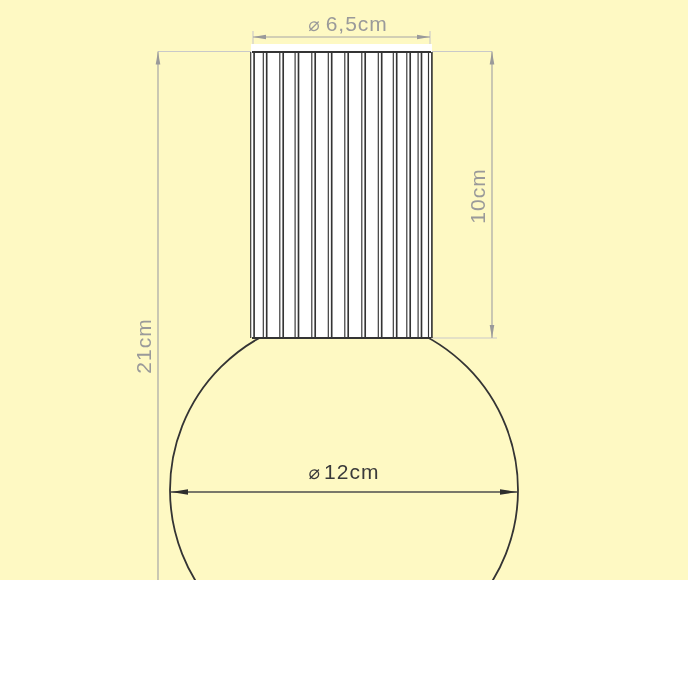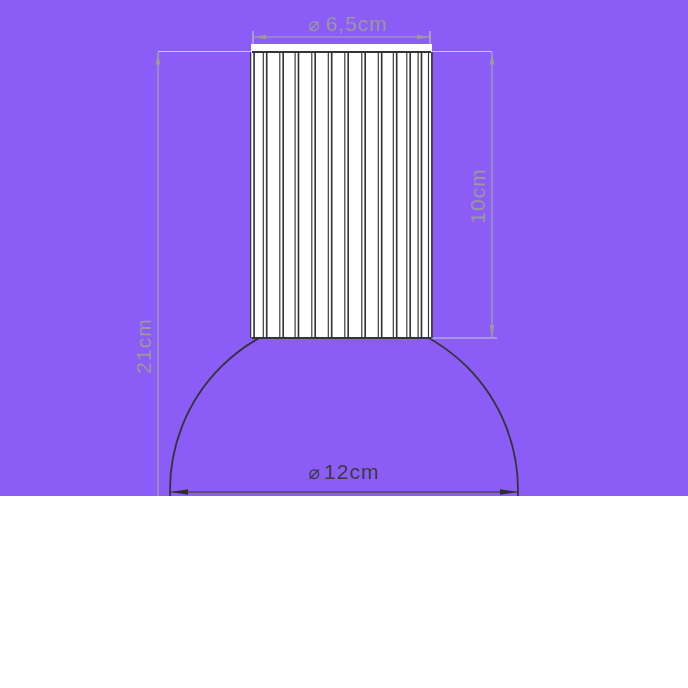--- a/index.html
+++ b/index.html
@@ -3,22 +3,22 @@
 <meta charset="utf-8">
 <style>
   html, body {
     margin: 0;
     padding: 0;
     background: #ffffff;
   }
   .drawing-wrap {
     position: relative;
     width: 688px;
-    height: 496px;
-    background: #8b5cf6;
+    height: 580px;
+    background: #fef9c3;
     overflow: hidden;
     font-family: "Liberation Sans", sans-serif;
   }
   svg { display: block; }
   text {
     font-family: "Liberation Sans", sans-serif;
     font-size: 21px;
     letter-spacing: 1px;
   }
   .dia-symbol {

